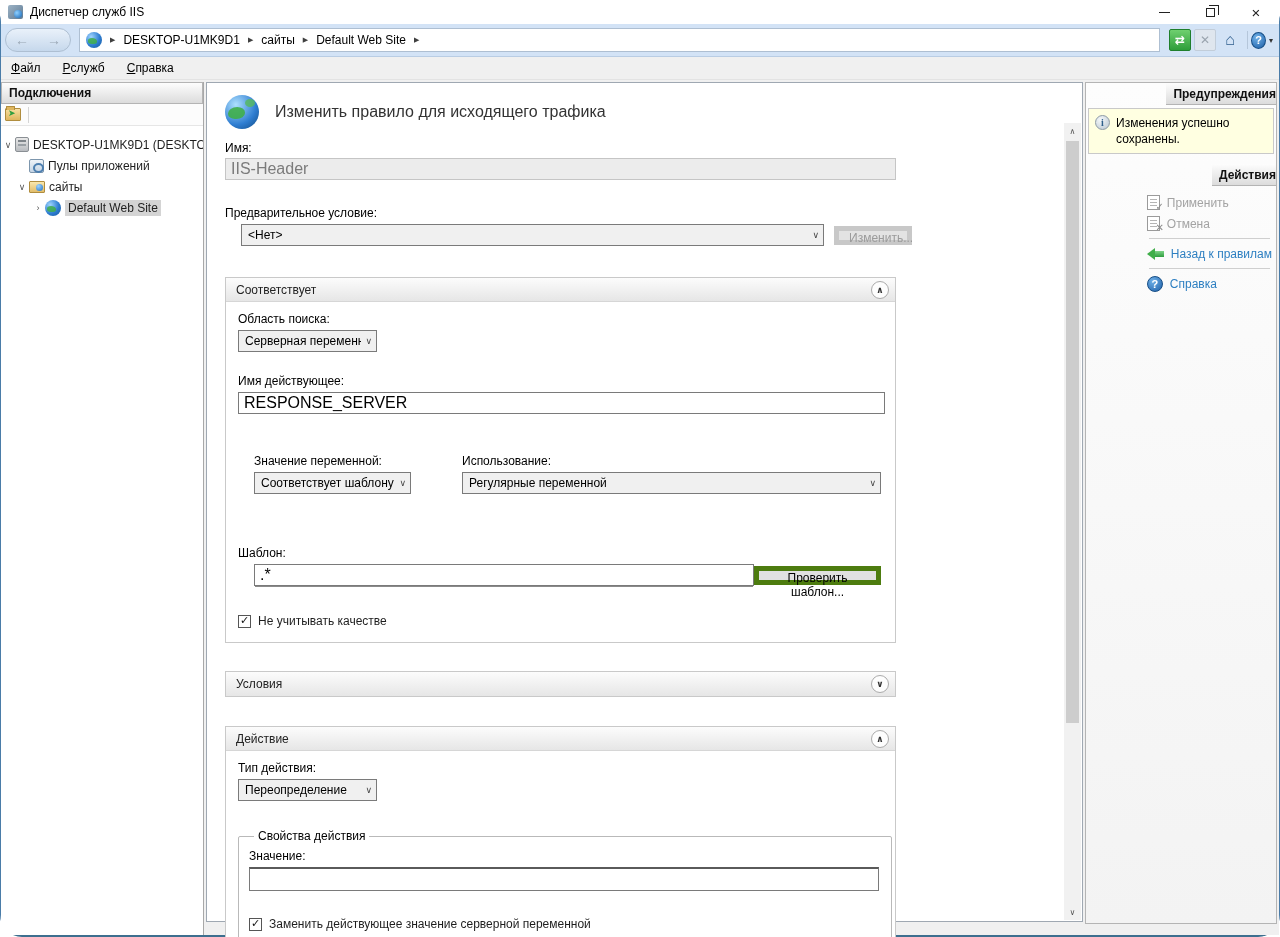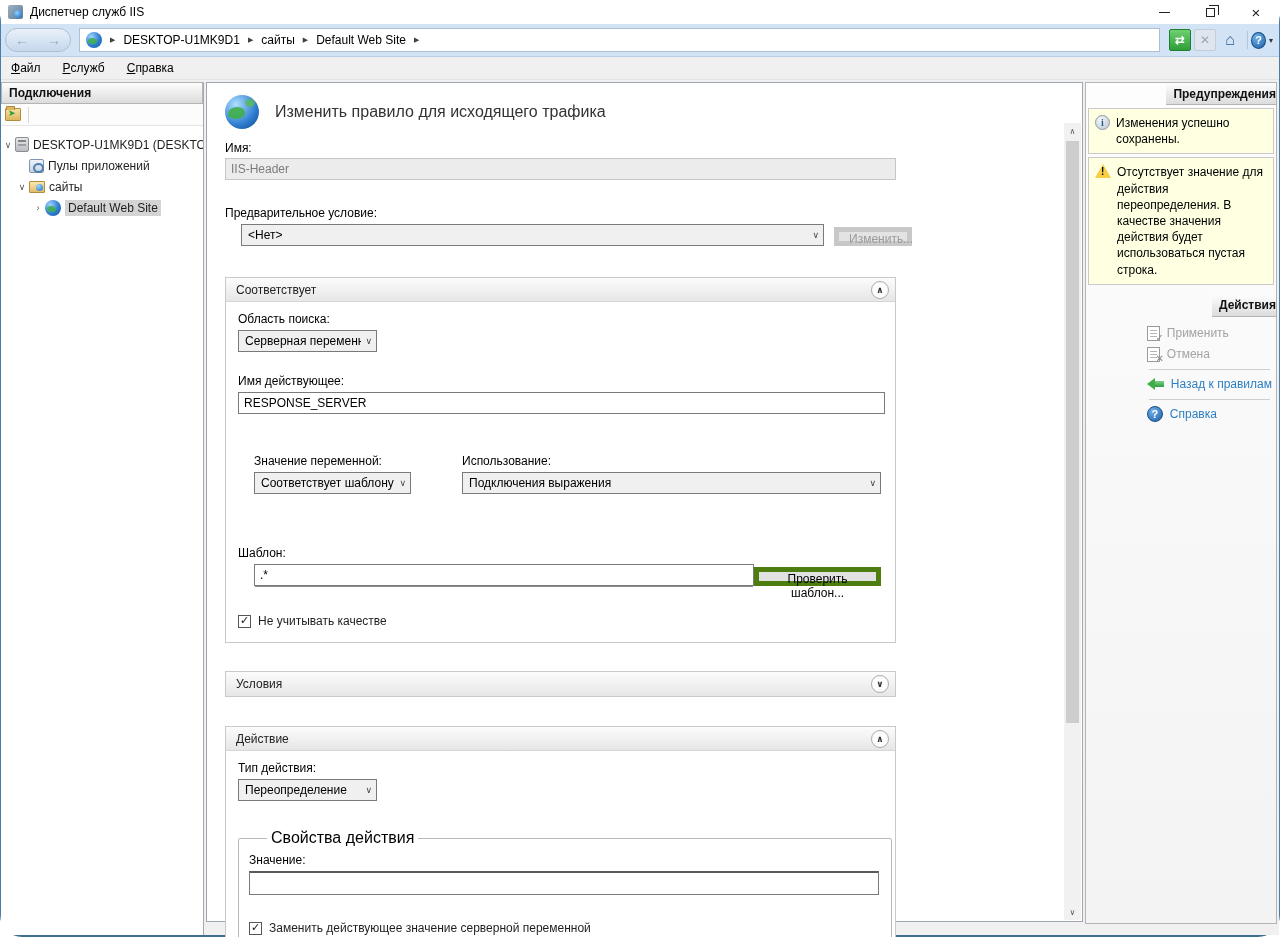--- a/index.html
+++ b/index.html
@@ -79,21 +79,21 @@
   
   .main-pane { flex:1; margin:0 2px; background:#fff; border:1px solid #9fa8b2; position:relative; margin-bottom:13px; display:flex; flex-direction:column; min-width:0; }
   .main-inner { padding:8px 0 0 18px; width:720px; }
   .page-head { display:flex; align-items:center; height:42px; }
   .globe-lg { width:34px; height:34px; border-radius:50%; background:radial-gradient(circle at 32% 28%, #aee0ff 0%, #2e7dd1 60%, #10487f 100%); position:relative; flex:none; }
   .globe-lg::before { content:""; position:absolute; left:3px; top:12px; width:17px; height:12px; border-radius:60% 50% 55% 45%; background:#3fae49; opacity:.9; }
   .globe-lg::after { content:""; position:absolute; right:4px; top:4px; width:10px; height:8px; border-radius:50%; background:#57b861; opacity:.85; }
   .page-title { font-size:16px; color:#333; margin-left:16px; }
 
   .fl { color:#000; display:block; }
-  .ti { height:22px; border:1px solid #7a7a7a; background:#fff; font-family:inherit; font-size:12px; padding:0 5px; color:#000; display:block; }
+  .ti { height:22px; border:1px solid #7a7a7a; background:#fff; font-family:inherit; font-size:16px; padding:0 5px; color:#000; display:block; }
   .ti:disabled { background:#ececec; border-color:#c5c5c5; color:#7b7b7b; }
 
   .combo { height:22px; border:1px solid #7a7a7a; background:#f0f0f0; display:flex; align-items:center; padding:0 4px 0 6px; color:#000; }
   .combo .cv { flex:1; overflow:hidden; white-space:nowrap; }
   .combo .ca { font-size:9px; color:#444; margin-left:4px; flex:none; }
 
   .btn { height:19px; background:#e1e1e1; border:5px solid #4d7c0f; font-family:inherit; font-size:12px; color:#000; padding:0 10px; }
   .btn:disabled { background:#e3e3e3; border-color:#c8c8c8; color:#9b9b9b; }
 
   .sect { width:671px; border:1px solid #c9c9c9; background:#fff; }
@@ -103,21 +103,21 @@
               display:flex; align-items:center; justify-content:center; font-size:9px; font-weight:bold; }
   .sect-body { padding:10px 14px 14px 12px; }
 
   .cbrow { display:flex; align-items:center; }
   .cb { width:13px; height:13px; border:1px solid #555; background:#fff; display:flex; align-items:center; justify-content:center;
         font-size:11px; font-weight:bold; color:#111; flex:none; }
   .cb.checked::after { content:"✓"; margin-top:-1px; }
   .cb-label { margin-left:7px; }
 
   fieldset.props { border:1px solid #b9b9b9; border-radius:2px; padding:6px 12px 14px 10px; width:654px; }
-  fieldset.props legend { font-size:16px; color:#000; padding:0 4px; margin-left:18px; }
+  fieldset.props legend { font-size:12px; color:#000; padding:0 4px; margin-left:5px; }
 
   
   .scrollbar { position:absolute; top:40px; bottom:1px; right:1px; width:17px; background:#f1f1f1; display:flex; flex-direction:column; align-items:center; }
   .sb-arrow { height:16px; width:17px; display:flex; align-items:center; justify-content:center; font-size:8px; color:#555; flex:none; }
   .sb-thumb { width:13px; background:#cdcdcd; flex:none; height:73%; margin-top:2px; }
   .sb-space { flex:1; }
 
   
   .right-pane { width:192px; flex:none; background:linear-gradient(#fdfdfd,#f3f3f3); border:1px solid #b4b4b4; margin-bottom:11px; display:flex; flex-direction:column;align-items:flex-end; }
   .right-pane .panel-header { border:none; border-bottom:1px solid #b4b4b4; }
@@ -137,21 +137,21 @@
   .icon-doc { width:13px; height:15px; background:#fff; border:1px solid #9a9a9a; position:relative; flex:none; }
   .icon-doc::before { content:""; position:absolute; left:2px; top:3px; right:2px; height:1px; background:#b5b5b5; box-shadow:0 3px 0 #b5b5b5, 0 6px 0 #b5b5b5; }
   .icon-doc .ov { position:absolute; right:-5px; bottom:-3px; font-size:10px; font-weight:bold; color:#8a8a8a; }
   .icon-back { position:relative; width:17px; height:12px; flex:none; }
   .icon-back::before { content:""; position:absolute; left:0; top:0; border-top:6px solid transparent; border-bottom:6px solid transparent; border-right:8px solid #3fae49; }
   .icon-back::after { content:""; position:absolute; left:8px; top:3px; width:9px; height:6px; background:linear-gradient(#7ed387,#2f9e3f); }
   .icon-help-a { width:16px; height:16px; border-radius:50%; background:radial-gradient(circle at 35% 30%, #6fb1e8, #1e5fa8); border:1px solid #164e86;
                  color:#fff; font-weight:bold; font-size:11px; display:flex; align-items:center; justify-content:center; flex:none; }
 
   .mt3 { margin-top:3px; } .mt4 { margin-top:4px; } .mt8 { margin-top:8px; }
-  .row { display:flex; align-items:flex-end;padding-left:16px; }
+  .row { display:flex; align-items:center;padding-left:16px; }
 </style>
 </head>
 <body>
 
 <div class="window">
 
   <div class="titlebar">
     <span class="app-icon"></span>
     <span class="title-text">Диспетчер служб IIS</span>
     <div class="win-buttons">
@@ -267,21 +267,21 @@
               <div style="width:228px;">
                 <label class="fl">Значение переменной:</label>
                 <div class="combo mt4" style="width:157px;">
                   <span class="cv">Соответствует шаблону</span>
                   <span class="ca">∨</span>
                 </div>
               </div>
               <div>
                 <label class="fl">Использование:</label>
                 <div class="combo mt4" style="width:419px;">
-                  <span class="cv">Подключения выражения</span>
+                  <span class="cv">Регулярные переменной</span>
                   <span class="ca">∨</span>
                 </div>
               </div>
             </div>
 
             <label class="fl" style="margin-top:52px;">Шаблон:</label>
             <div class="row mt4">
               <input class="ti" style="width: 521px; box-shadow: rgb(138, 138, 138) 0px 2px 0px -1px;" value=".*">
               <button class="btn" style="width:131px;">Проверить шаблон...</button>
             </div>
@@ -334,24 +334,20 @@
     </div>
 
     <div class="right-pane">
       <div class="panel-header">Предупреждения</div>
 
       <div class="alert-box">
         <span class="icon-info">i</span>
         <span class="alert-text">Изменения успешно сохранены.</span>
       </div>
 
-      <div class="alert-box">
-        <span class="icon-warn"></span>
-        <span class="alert-text">Отсутствует значение для действия переопределения. В качестве значения действия будет использоваться пустая строка.</span>
-      </div>
 
       <div class="panel-header actions-header">Действия</div>
 
       <div class="action-list">
         <div class="action-row">
           <span class="icon-doc">
               <span class="ov">✓</span>
             </span>
           <span class="action-label disabled">Применить</span>
         </div>

